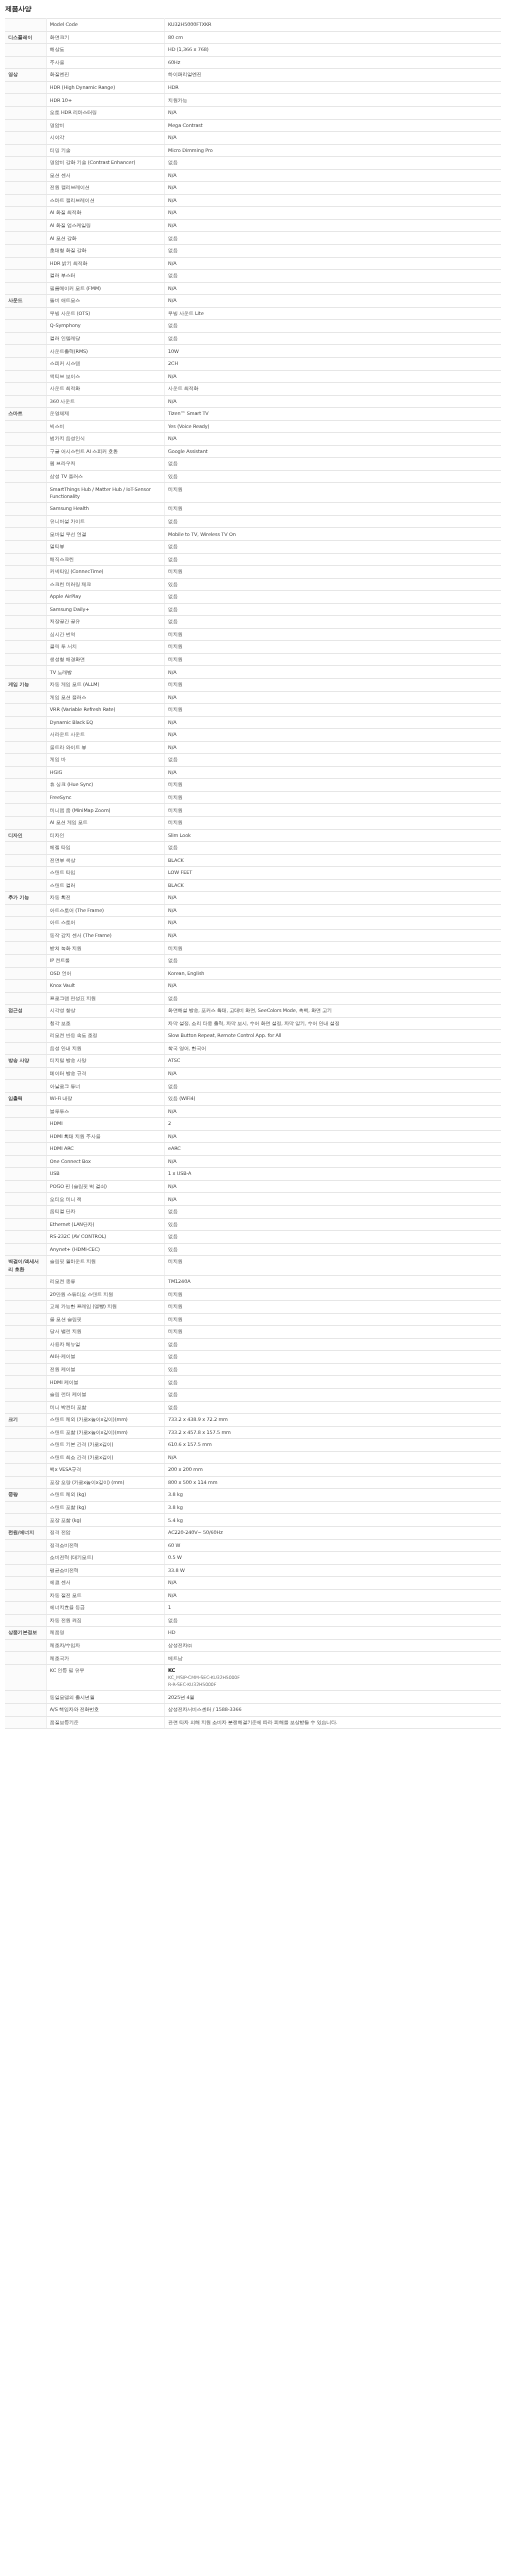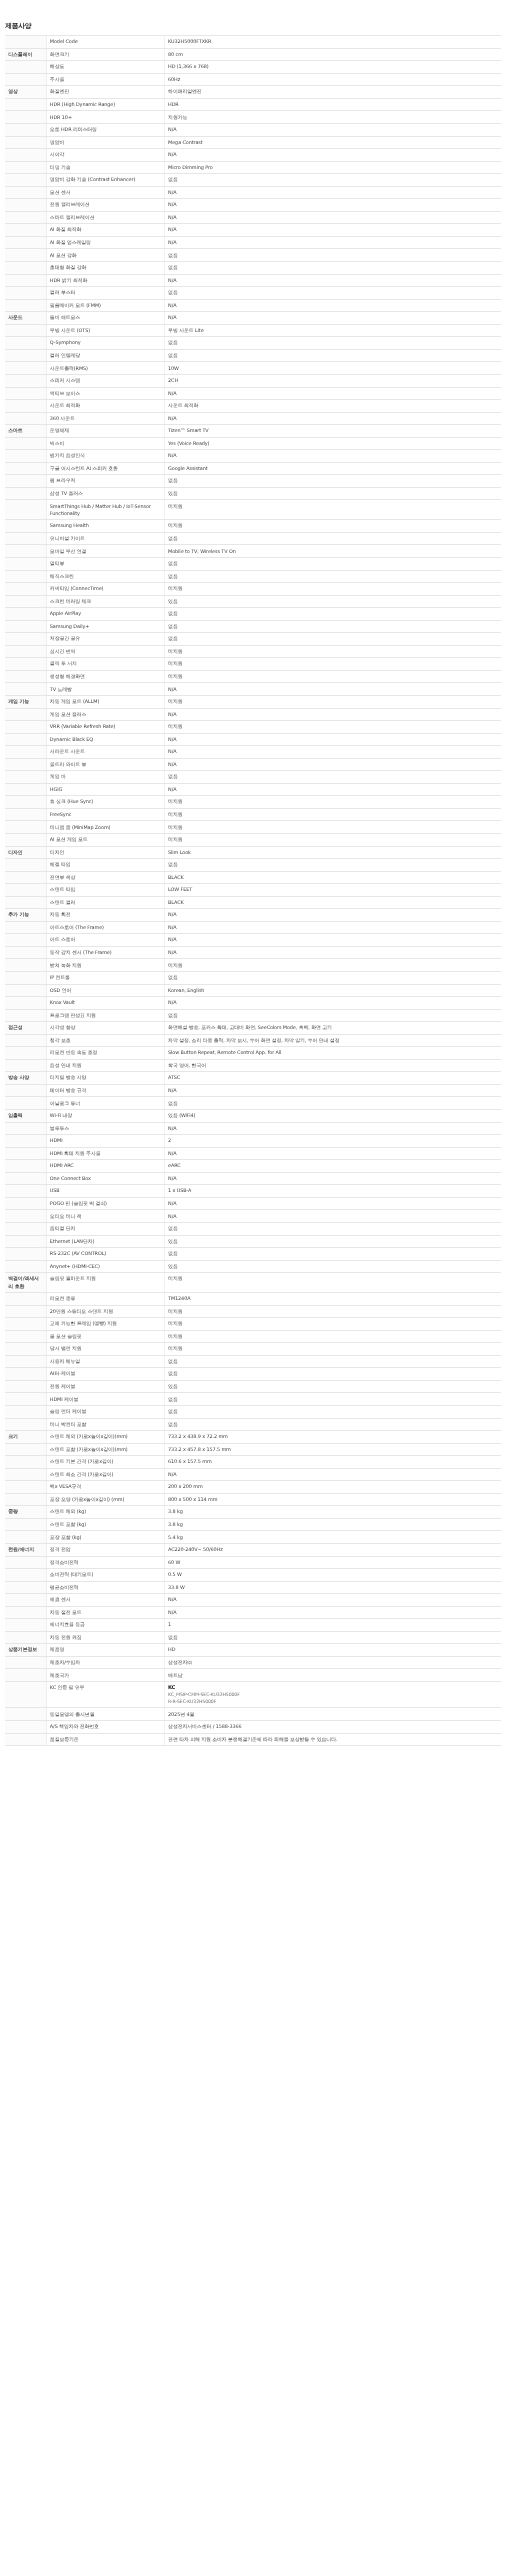--- a/index.html
+++ b/index.html
@@ -9,21 +9,21 @@
   }
   body {
     width: 506px;
     font-family: "DejaVu Sans", "Liberation Sans", sans-serif;
     color: #333333;
     -webkit-font-smoothing: none;
   }
   .page {
     width: 434px;
     box-sizing: border-box;
-    padding: 19px 0 0 0;
+    padding: 2px 0 0 0;
     background: #ffffff;
   }
   .page-title {
     font-size: 6.7px;
     font-weight: bold;
     color: #222222;
     padding: 3.1px 0 4.1px 5.2px;
     letter-spacing: -0.2px;
   }
   table.spec {

